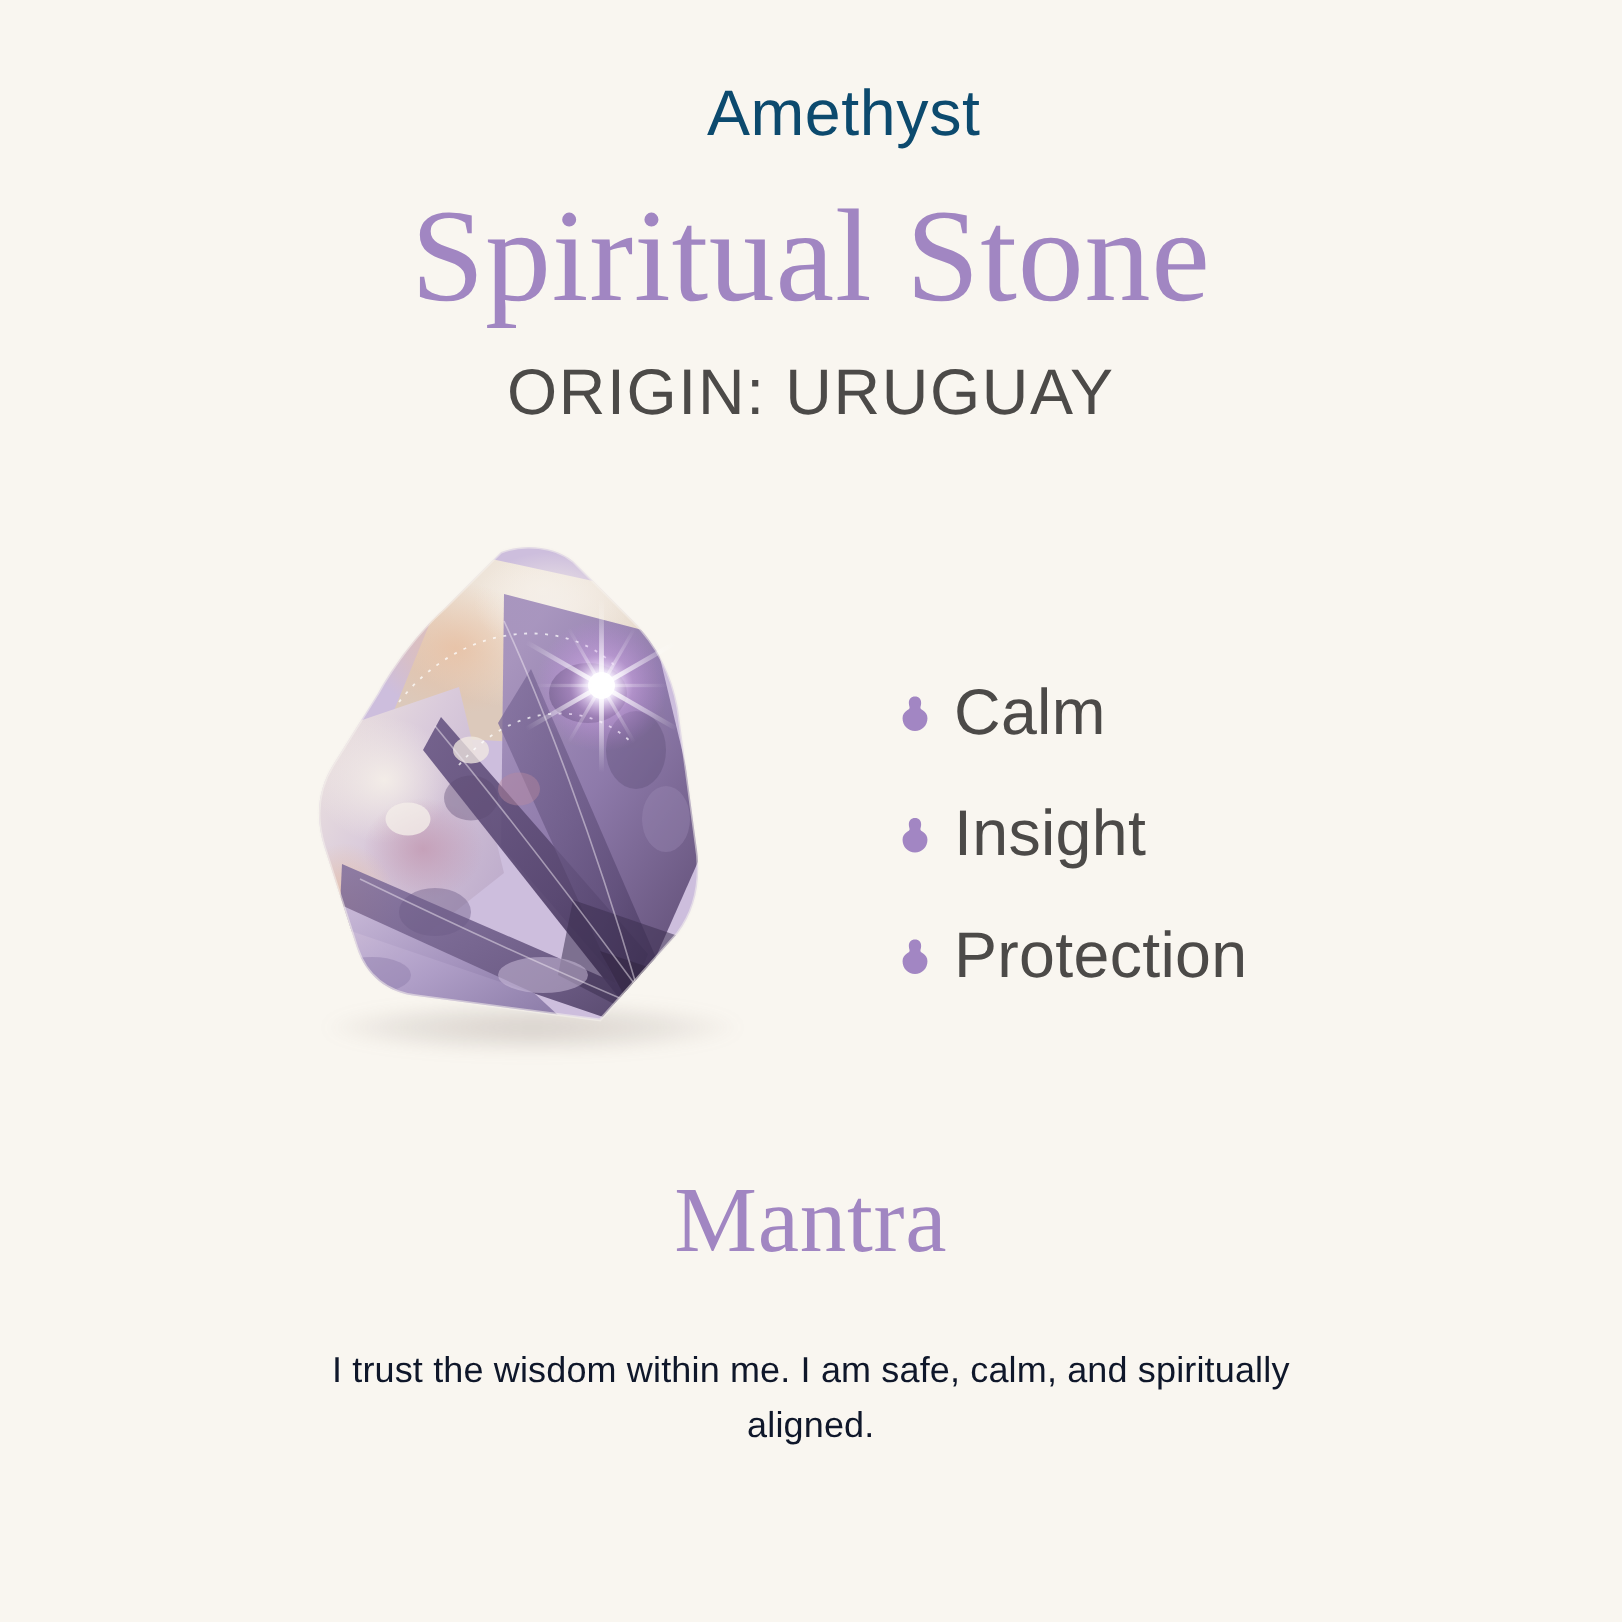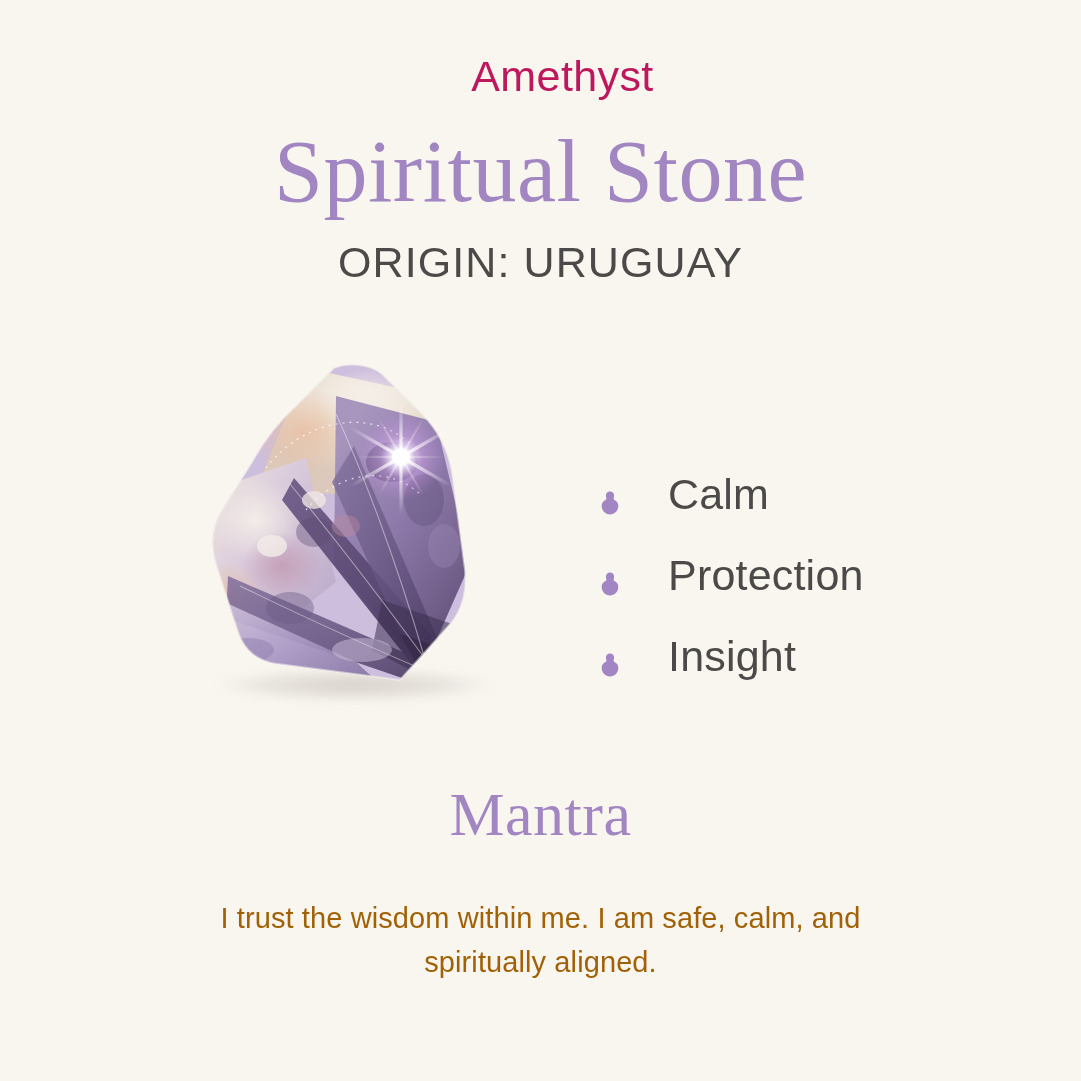--- a/index.html
+++ b/index.html
@@ -26,21 +26,21 @@
     top: 52px;
     left: 0;
     width: 1081px;
     text-align: center;
   }
   .eyebrow {
     font-family: "Liberation Sans", sans-serif;
     font-size: 43px;
     font-weight: 300;
     letter-spacing: 0.4px;
-    color: #be185d;
+    color: #0c4a6e;
     line-height: 1.12;
     padding-left: 44px;
   }
   .title {
     font-family: "Liberation Serif", serif;
     font-size: 88px;
     font-weight: 400;
     color: #a186c2;
     line-height: 1.18;
     letter-spacing: 0.5px;
@@ -98,23 +98,22 @@
     pointer-events: none;
   }
 
   .benefits {
     position: absolute;
     left: 600px;
     top: 95px;
   }
   .benefit {
     display: flex;
-    align-items: flex-end;
+    align-items: center;
     height: 81px;
-    gap: 32px;
   }
   .bullet-icon {
     width: 20px;
     height: 26px;
     margin-right: 16px;
     flex: 0 0 auto;
     display: block;
   }
   .benefit-label {
     font-family: "Liberation Sans", sans-serif;
@@ -136,23 +135,23 @@
   .mantra-title {
     font-family: "Liberation Serif", serif;
     font-size: 62px;
     font-weight: 400;
     color: #a186c2;
     line-height: 1.1;
     letter-spacing: 0.5px;
   }
   .mantra-body {
     font-family: "Liberation Sans", sans-serif;
-    font-size: 29px;
+    font-size: 24px;
     font-weight: 300;
-    color: #a16207;
+    color: #0f172a;
     line-height: 1.52;
     letter-spacing: 0.1px;
     margin: 48px auto 0;
     width: 720px;
   }
 </style>
 </head>
 <body>
 
 <div class="card">
@@ -340,32 +339,32 @@
       </div>
 
       <div class="benefit">
         <svg class="bullet-icon" viewBox="0 0 20 26">
           <path d="M10 1.4 C12.6 1.4 14.1 3.2 14.1 5.6 C14.1 7.0 13.6 7.9 13.6 8.8
                    C13.6 9.6 14.4 10.0 15.4 10.6 C17.2 11.7 18.3 13.4 18.3 15.9
                    C18.3 20.6 14.7 24.4 10 24.4 C5.3 24.4 1.7 20.6 1.7 15.9
                    C1.7 13.4 2.8 11.7 4.6 10.6 C5.6 10.0 6.4 9.6 6.4 8.8
                    C6.4 7.9 5.9 7.0 5.9 5.6 C5.9 3.2 7.4 1.4 10 1.4 Z" fill="#a286c3"></path>
         </svg>
-        <span class="benefit-label">Protection</span>
+        <span class="benefit-label">Insight</span>
       </div>
 
       <div class="benefit">
         <svg class="bullet-icon" viewBox="0 0 20 26">
           <path d="M10 1.4 C12.6 1.4 14.1 3.2 14.1 5.6 C14.1 7.0 13.6 7.9 13.6 8.8
                    C13.6 9.6 14.4 10.0 15.4 10.6 C17.2 11.7 18.3 13.4 18.3 15.9
                    C18.3 20.6 14.7 24.4 10 24.4 C5.3 24.4 1.7 20.6 1.7 15.9
                    C1.7 13.4 2.8 11.7 4.6 10.6 C5.6 10.0 6.4 9.6 6.4 8.8
                    C6.4 7.9 5.9 7.0 5.9 5.6 C5.9 3.2 7.4 1.4 10 1.4 Z" fill="#a286c3"></path>
         </svg>
-        <span class="benefit-label">Insight</span>
+        <span class="benefit-label">Protection</span>
       </div>
 
     </div>
   </div>
 
   <div class="mantra">
     <div class="mantra-title">Mantra</div>
     <div class="mantra-body">I trust the wisdom within me. I am safe, calm, and spiritually aligned.</div>
   </div>
 

